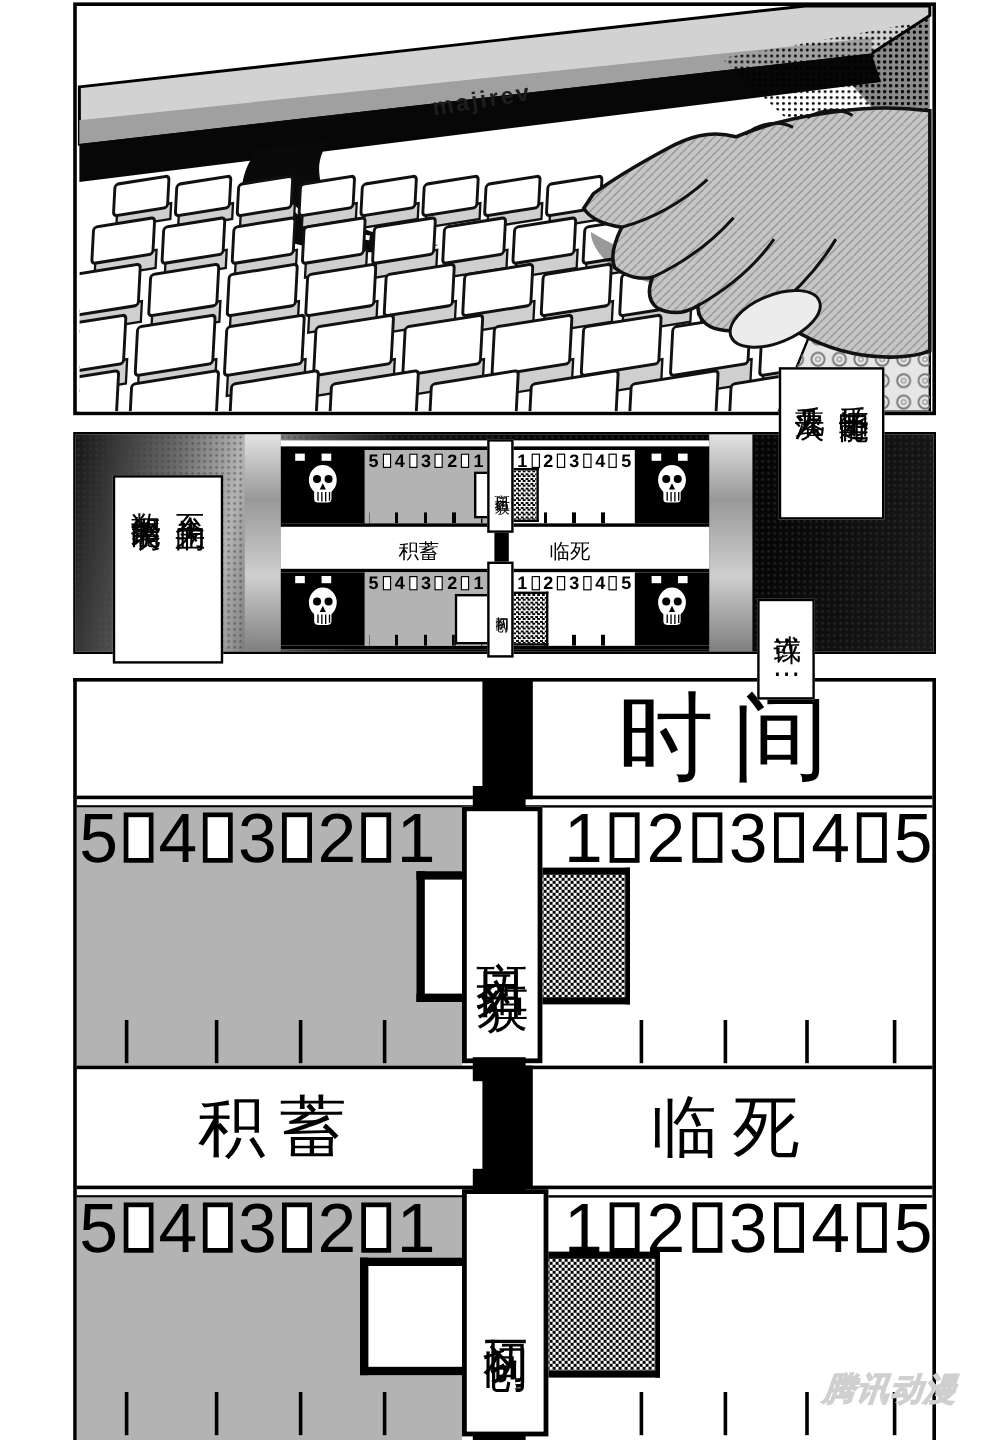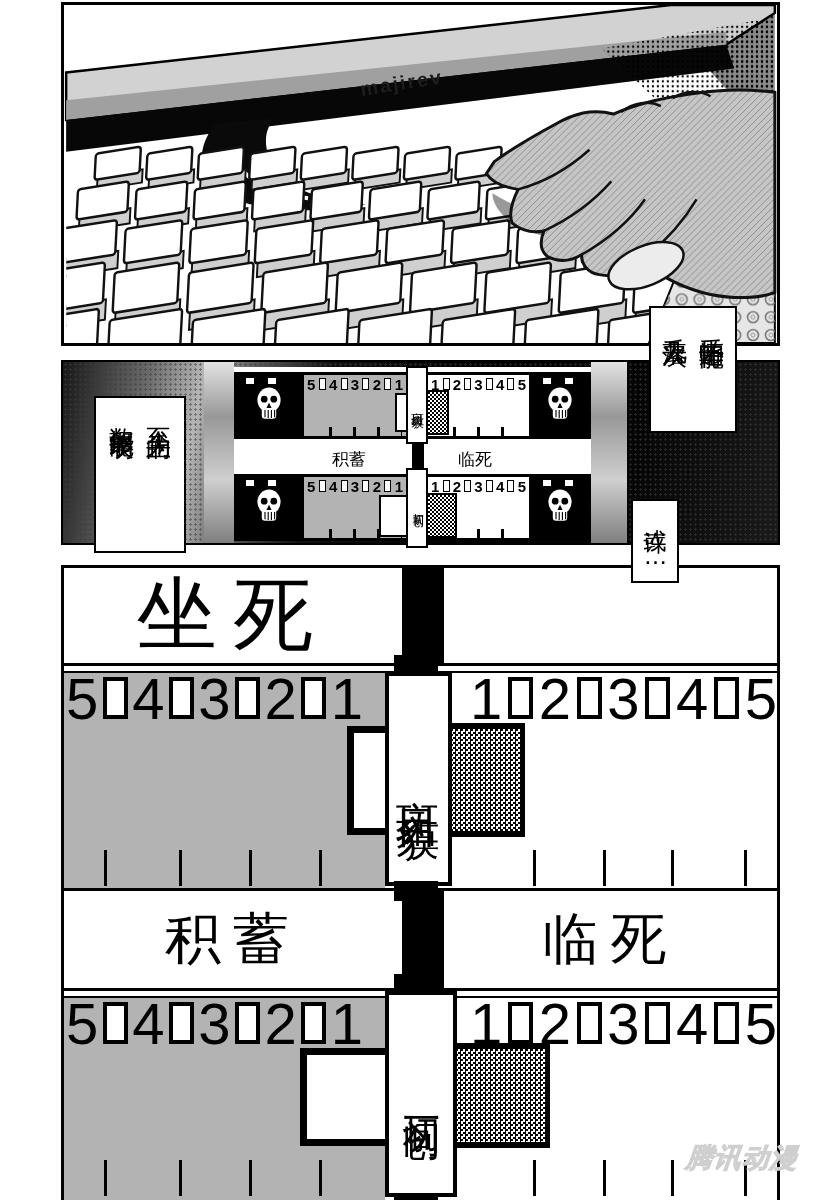--- a/index.html
+++ b/index.html
@@ -502,21 +502,21 @@
         <span>斑目貘</span>
       </div>
       <div class="mstrip ms2">
         <span>切间创一</span>
       </div>
     </div>
   </div>
 
   <div class="panel p3">
 
-    <div class="rowlbl r1l">坐死</div>
+    <div class="rowlbl r1r">时间</div>
     <div class="cbar c1"></div>
     <div class="hl" style="top:95px"></div>
 
     <div class="hl" style="top:103px;height:2px"></div>
     <div class="grayfield gfA"></div>
     <div class="nums big-nums bnAL">
       <span class="num">5</span>
         <span class="sq"></span>
         <span class="num">4</span>
         <span class="sq"></span>

